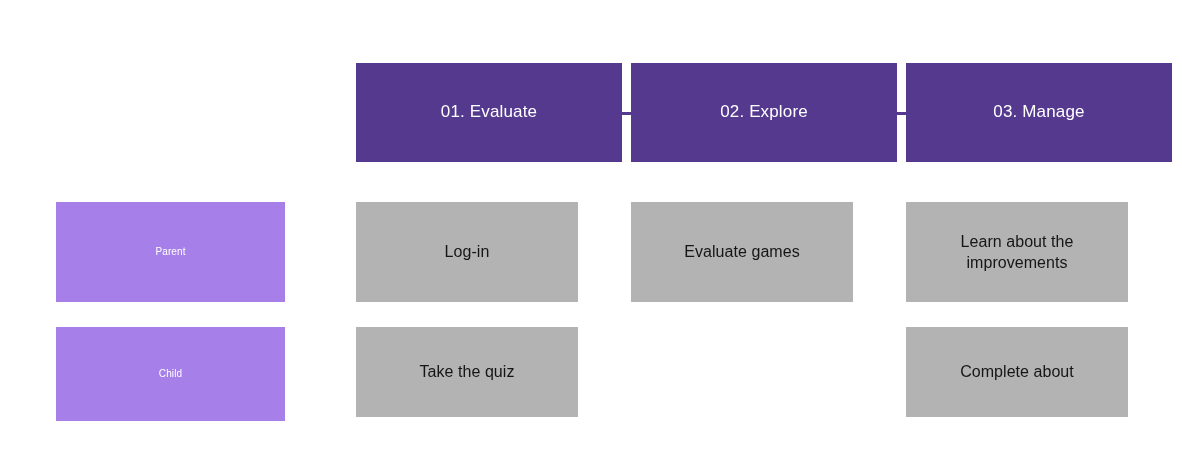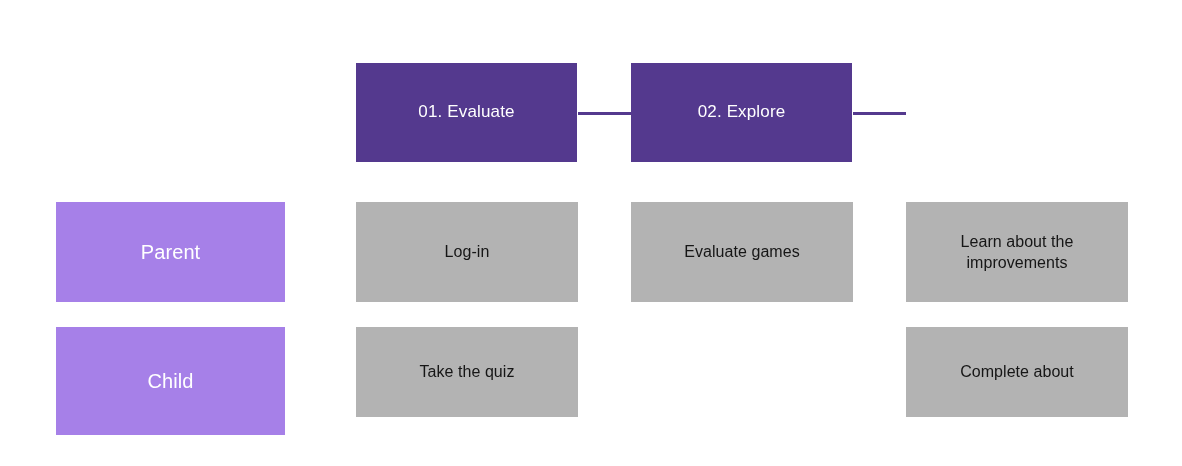--- a/index.html
+++ b/index.html
@@ -34,40 +34,40 @@
 
   
   .phase-box {
     background: #54398e;
     color: #ffffff;
     font-size: 17px;
     font-weight: 400;
     letter-spacing: 0.15px;
     top: 63px;
     height: 99px;
-    width: 221px;
+    width: 266px;
   }
   .phase-box .label {
     display: block;
     padding: 0 10px;
   }
 
   
   .connector {
     position: absolute;
     height: 3px;
     background: #54398e;
     top: 112px;
   }
 
   
   .persona-box {
     background: #a680e8;
     color: #ffffff;
-    font-size: 20px;
+    font-size: 10px;
     font-weight: 400;
     letter-spacing: 0.1px;
     left: 56px;
     width: 229px;
   }
 
   
   .cell-box {
     background: #b3b3b3;
     color: #161616;
@@ -77,21 +77,21 @@
     width: 222px;
   }
   .cell-box .label {
     display: block;
     padding: 0 14px;
   }
 
   
   .row-parent { top: 202px; height: 100px; }
   .row-child  { top: 327px; height: 90px; }
-  .persona-box.row-child { height: 108px; }
+  .persona-box.row-child { height: 94px; }
 
   
   .col-1 { left: 356px; }
   .col-2 { left: 631px; }
   .col-3 { left: 906px; }
 </style>
 </head>
 <body>
 
 <div id="canvas">
@@ -101,20 +101,23 @@
   </div>
 
   <div class="connector" style="left:578px; width:53px;"></div>
 
   <div class="box phase-box col-2">
     <span class="label">02. Explore</span>
   </div>
 
   <div class="connector" style="left:853px; width:53px;"></div>
 
+  <div class="box phase-box col-3">
+    <span class="label">03. Manage</span>
+  </div>
 
   <div class="box persona-box row-parent">
     <span class="label">Parent</span>
   </div>
 
   <div class="box cell-box row-parent col-1">
     <span class="label">Log-in</span>
   </div>
 
   <div class="box cell-box row-parent col-2">

